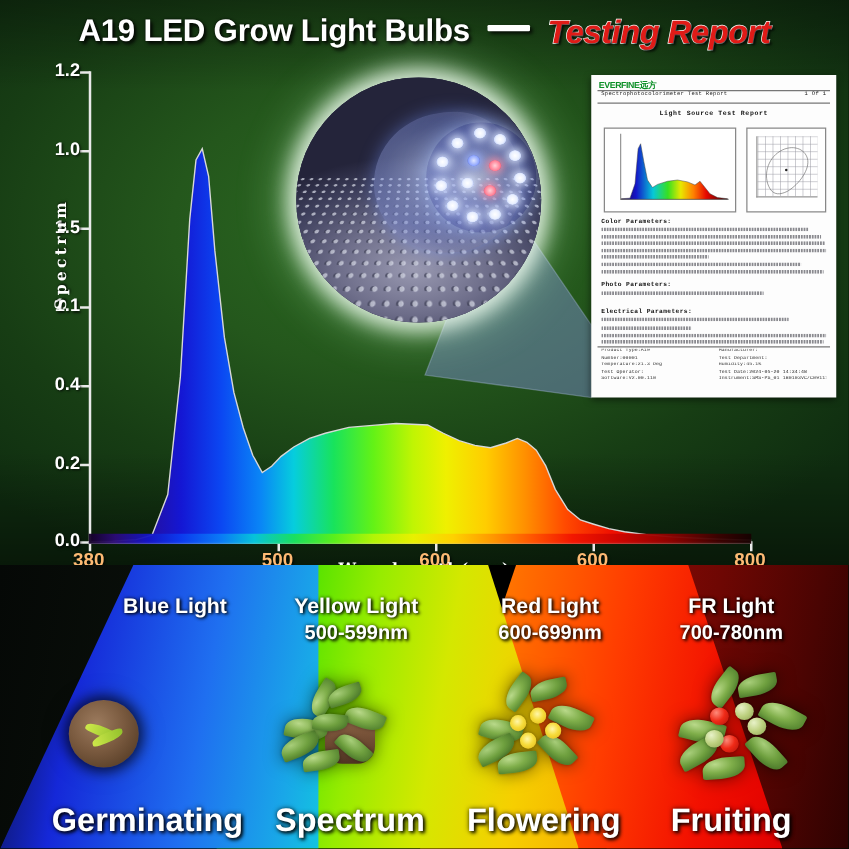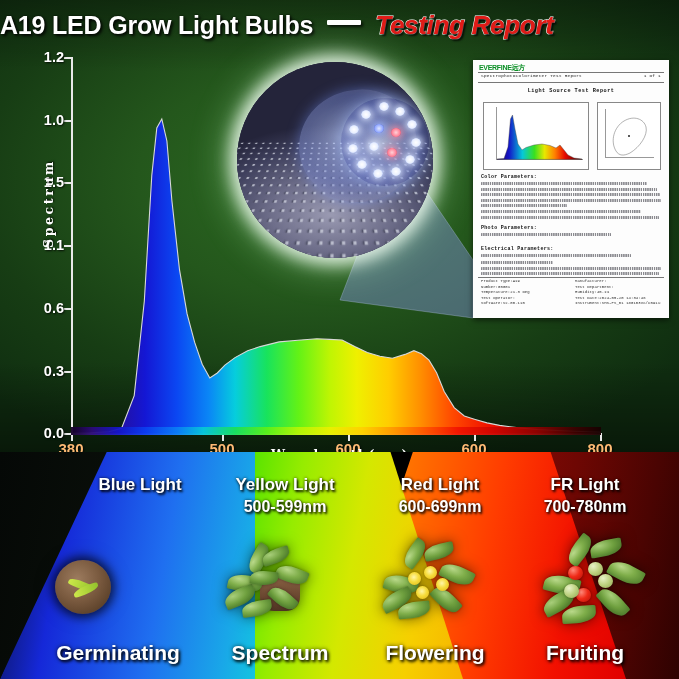--- a/index.html
+++ b/index.html
@@ -18,21 +18,21 @@
   }
   .green-panel:after{
     content:"";position:absolute;inset:0;
     background:linear-gradient(to bottom, rgba(0,0,0,.30) 0%, rgba(0,0,0,0) 16%, rgba(0,0,0,0) 80%, rgba(0,0,0,.45) 100%);
     pointer-events:none;
   }
 
   
   .title-row{
     position:absolute;left:0;top:4px;width:679px;height:42px;
-    display:flex;align-items:center;gap:0px;
+    display:flex;align-items:center;justify-content:center;gap:0px;
     white-space:nowrap;
   }
   .title-main{
     font-size:25px;font-weight:bold;color:#ffffff;
     letter-spacing:-0.2px;
     text-shadow:2px 2px 3px rgba(0,0,0,.85), 0 0 2px rgba(0,0,0,.9);
   }
   .title-dash{
     display:inline-block;width:34px;height:5px;background:#ffffff;
     margin:0 14px 6px 14px;border-radius:1px;
@@ -244,21 +244,21 @@
   }
   .band-label{
     position:absolute;top:22px;text-align:center;color:#fff;
     font-size:17px;font-weight:bold;line-height:1.32;
     text-shadow:1.5px 1.5px 2.5px rgba(0,0,0,.9), 0 0 3px rgba(0,0,0,.75);
     white-space:nowrap;
   }
   .band-label .rng{font-size:16px;display:block;}
   .stage-label{
     position:absolute;top:189px;text-align:center;color:#fff;
-    font-size:21px;font-weight:bold;white-space:nowrap;
+    font-size:26px;font-weight:bold;white-space:nowrap;
     text-shadow:1.5px 1.5px 3px rgba(0,0,0,.95), 0 0 4px rgba(0,0,0,.7);
   }
 
   
   .plant{position:absolute;}
   .seed-mound{
     position:absolute;left:0;top:0;width:56px;height:54px;border-radius:50%;
     background:radial-gradient(circle at 40% 35%, #9c7b5e 0%, #7a5a3f 45%, #5a4029 80%, #44301f 100%);
     box-shadow:0 0 9px 3px rgba(0,0,0,.45);
   }
@@ -320,24 +320,24 @@
   <div class="ylab-wrap" style="top:112px">
       <span class="ylab">1.0</span>
     </div>
   <div class="ylab-wrap" style="top:174px">
       <span class="ylab">1.5</span>
     </div>
   <div class="ylab-wrap" style="top:237px">
       <span class="ylab">1.1</span>
     </div>
   <div class="ylab-wrap" style="top:300px">
-      <span class="ylab">0.6</span>
+      <span class="ylab">0.4</span>
     </div>
   <div class="ylab-wrap" style="top:363px">
-      <span class="ylab">0.3</span>
+      <span class="ylab">0.2</span>
     </div>
   <div class="ylab-wrap" style="top:425px">
       <span class="ylab">0.0</span>
     </div>
 
   <div class="axis-title-y">Spectrum</div>
 
   <div class="xtick" style="left:71px"></div>
   <div class="xtick" style="left:222px"></div>
   <div class="xtick" style="left:348px"></div>

